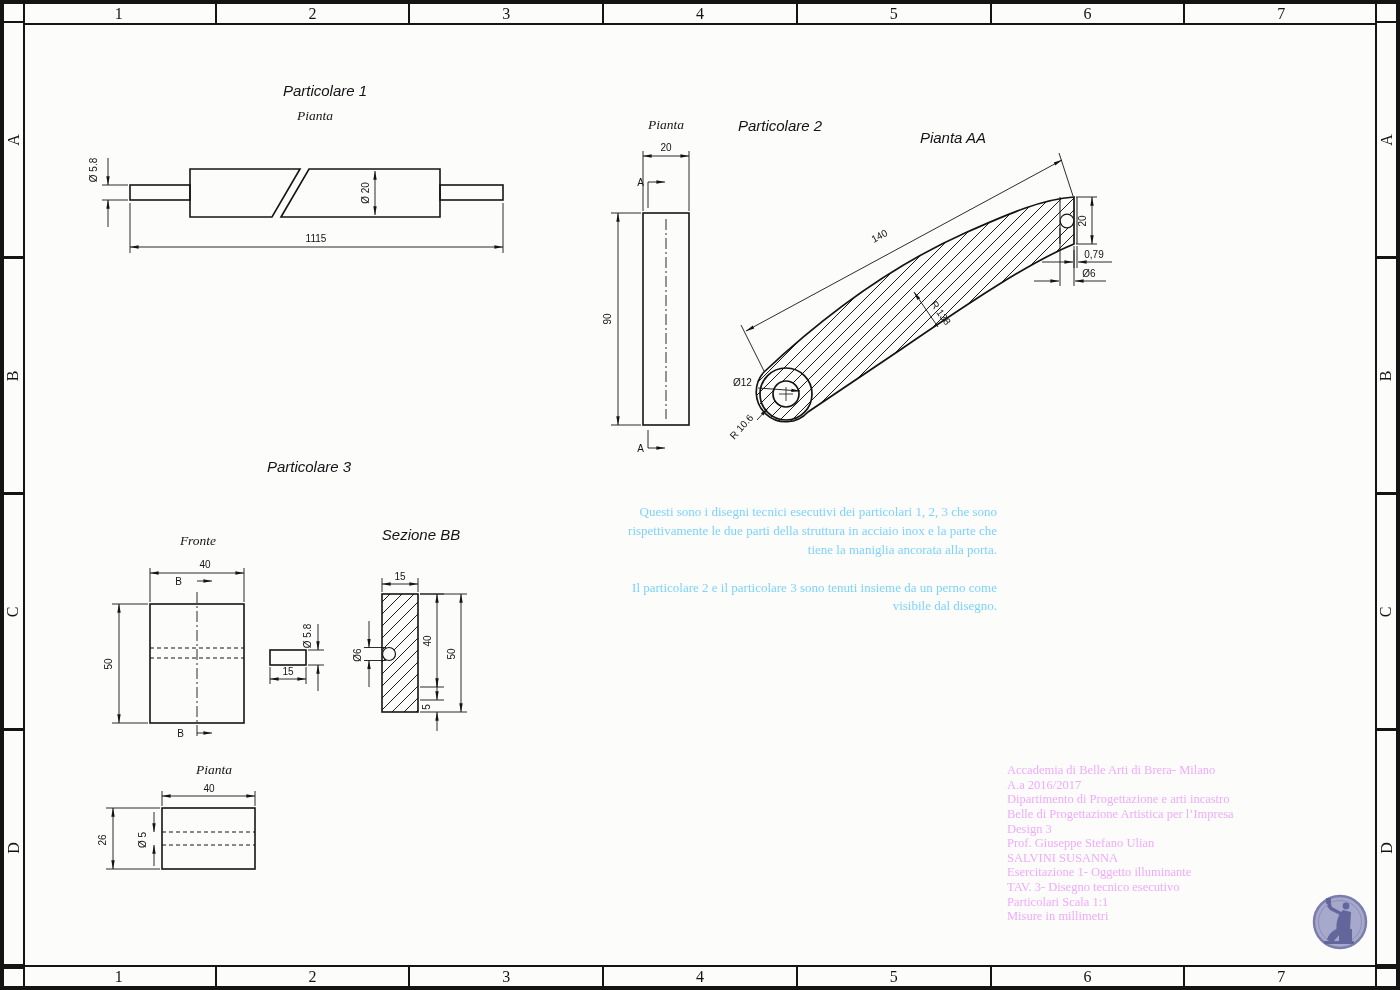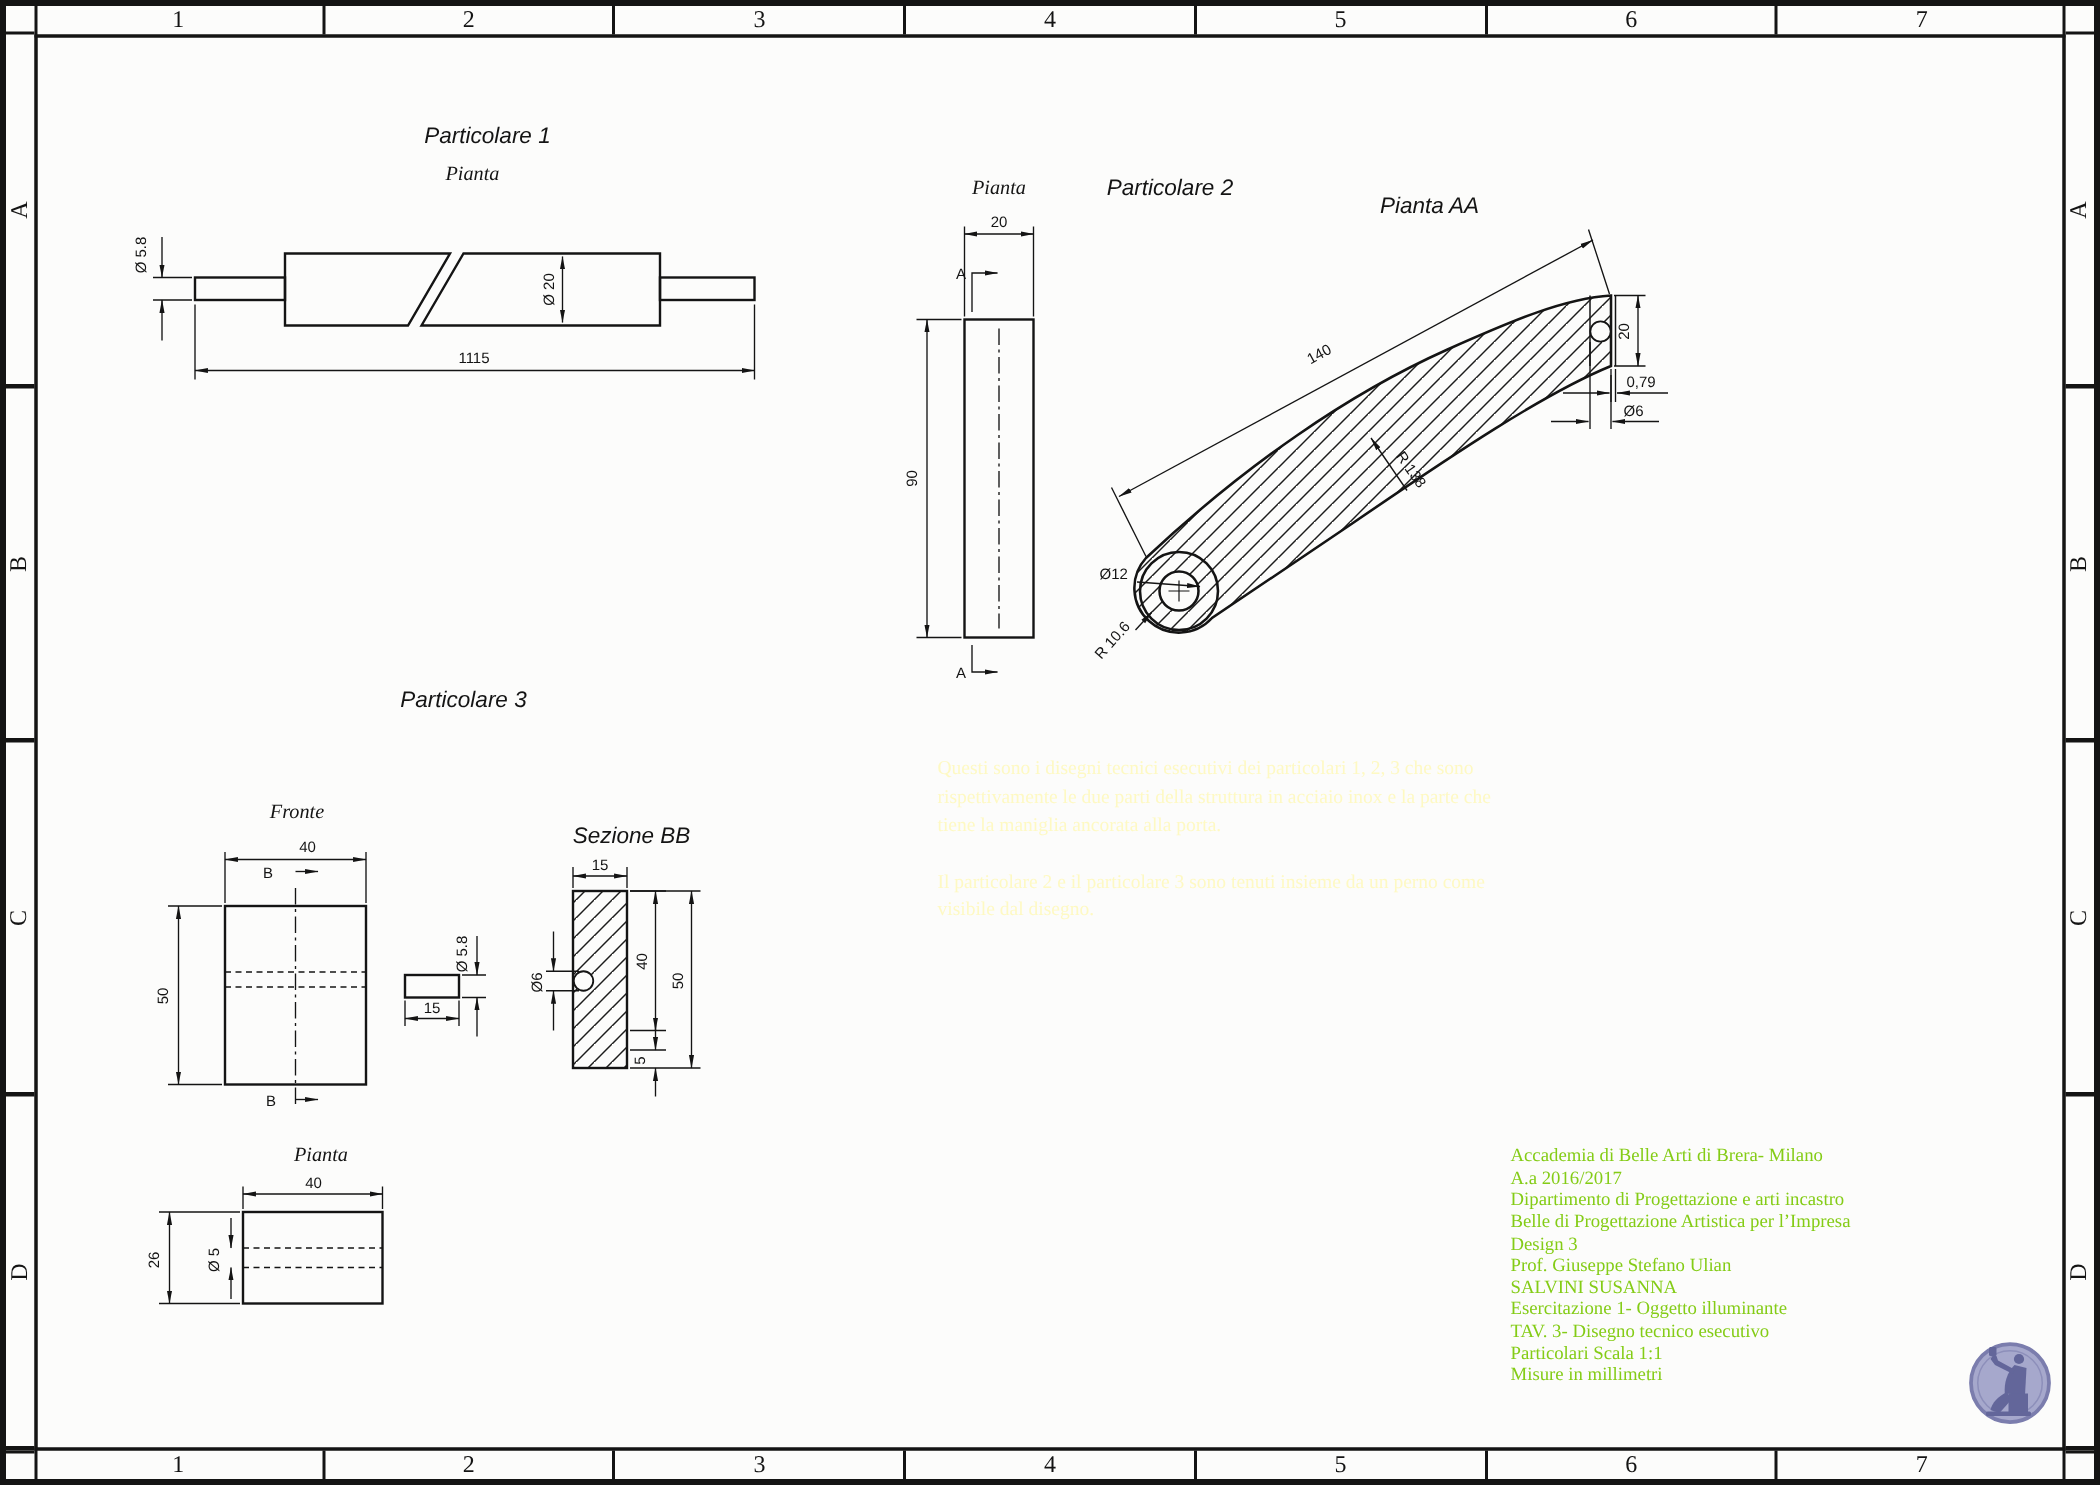--- a/index.html
+++ b/index.html
@@ -21,23 +21,23 @@
   .band-left .corner.bot,.band-right .corner.bot{border-bottom:none;border-top:2px solid #141414;}
   .vtext{transform:rotate(-90deg);}
   .inner-frame{position:absolute;left:23px;top:23px;right:23px;bottom:23px;border:2px solid #141414;pointer-events:none;}
   
   svg.draw{position:absolute;left:0;top:0;width:1400px;height:990px;}
   
   .lbl{position:absolute;color:#141414;white-space:nowrap;}
   .t-sans{font-family:"Liberation Sans",sans-serif;font-size:15px;}
   .t-serif{font-family:"Liberation Serif",serif;font-size:13.5px;}
   .center{text-align:center;font-style:italic;}
-  .notes{position:absolute;left:625px;top:503px;width:372px;font-family:"Liberation Serif",serif;font-size:13px;line-height:1.45;color:#fef9c3;}
+  .notes{position:absolute;left:625px;top:503px;width:372px;font-family:"Liberation Serif",serif;font-size:13px;line-height:1.45;color:#7dd3fc;text-align:right;}
   .notes p{margin:0 0 19px 0;}
-  .tblock{position:absolute;left:1007px;top:763px;width:340px;font-family:"Liberation Serif",serif;font-size:12.5px;line-height:1.17;color:#84cc16;}
+  .tblock{position:absolute;left:1007px;top:763px;width:340px;font-family:"Liberation Serif",serif;font-size:12.5px;line-height:1.17;color:#f0abfc;}
   .dimtxt{font-family:"Liberation Sans",sans-serif;font-size:10px;fill:#141414;}
 </style>
 </head>
 <body>
 
 <div class="page">
   <div class="sheet"></div>
 
   <div class="band band-top">
     <div class="cell">1</div>
@@ -273,21 +273,21 @@
 
   <div class="lbl t-sans center" style="left:240px;top:82px;width:170px;">Particolare 1</div>
   <div class="lbl t-serif center" style="left:240px;top:108px;width:150px;">Pianta</div>
 
   <div class="lbl t-sans center" style="left:700px;top:77px;width:160px;margin-top:40px;">Particolare 2</div>
   <div class="lbl t-serif center" style="left:600px;top:117px;width:132px;">Pianta</div>
   <div class="lbl t-sans center" style="left:870px;top:129px;width:166px;">Pianta AA</div>
 
   <div class="lbl t-sans center" style="left:229px;top:458px;width:160px;">Particolare 3</div>
   <div class="lbl t-serif center" style="left:140px;top:533px;width:116px;">Fronte</div>
-  <div class="lbl t-sans center" style="left:340px;top:549px;width:162px;">Sezione BB</div>
+  <div class="lbl t-sans center" style="left:340px;top:526px;width:162px;">Sezione BB</div>
   <div class="lbl t-serif center" style="left:160px;top:762px;width:108px;">Pianta</div>
 
   <div class="notes">
     <p>Questi sono i disegni tecnici esecutivi dei particolari 1, 2, 3 che sono rispettivamente le due parti della struttura in acciaio inox e la parte che tiene la maniglia ancorata alla porta.</p>
     <p>Il particolare 2 e il particolare 3 sono tenuti insieme  da un perno come visibile dal disegno.</p>
   </div>
 
   <div class="tblock">
     <div>Accademia di Belle Arti di Brera- Milano</div>
     <div>A.a 2016/2017</div>

